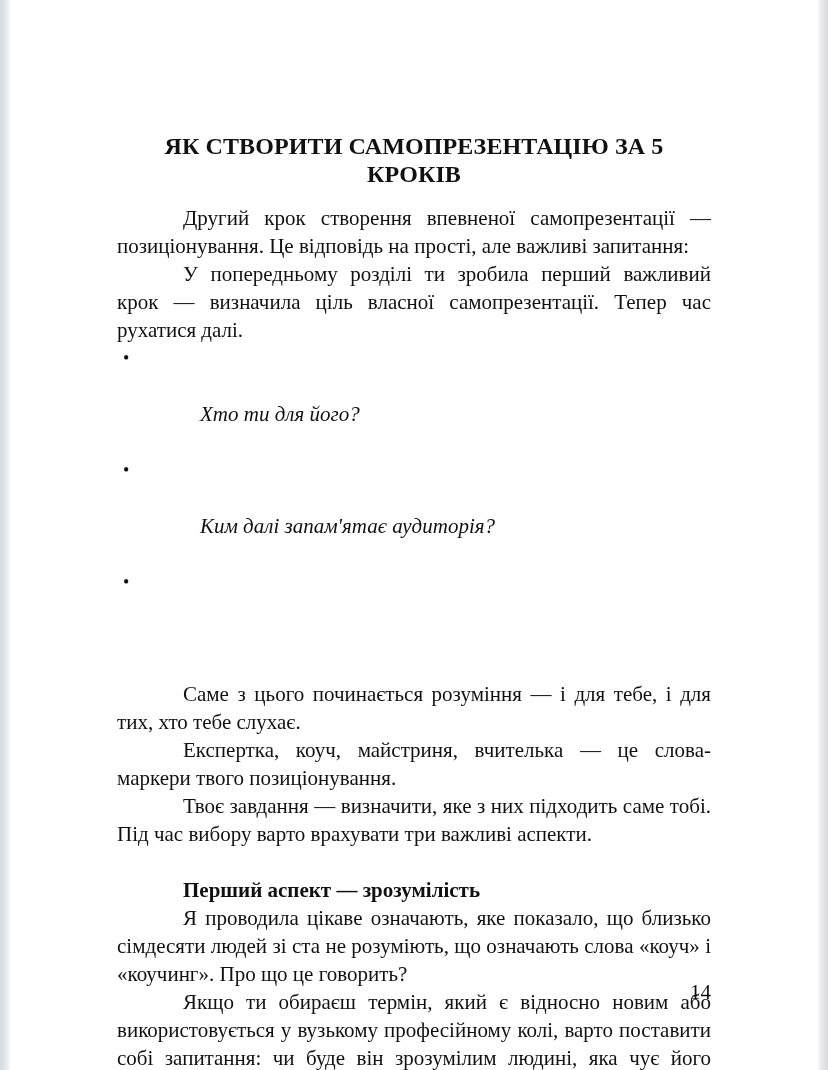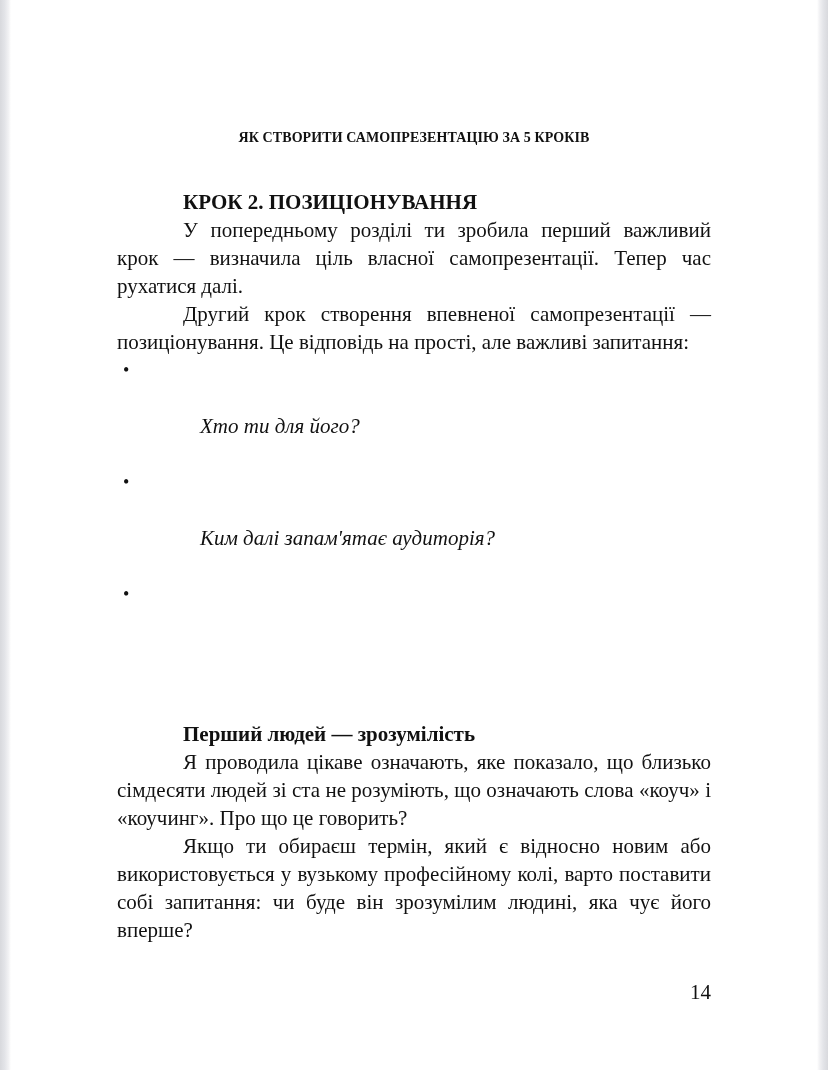--- a/index.html
+++ b/index.html
@@ -43,25 +43,25 @@
   }
 
   .content {
     position: absolute;
     left: 106px;       
     top: 0;
     width: 594px;
   }
 
   .doc-title {
-    font-size: 14px;
+    font-size: 24px;
     font-weight: bold;
     text-align: center;
     letter-spacing: 0.1px;
-    margin: 8px;
+    margin: 16px;
     padding-top: 116px;
     line-height: 28px;
   }
 
   .section-head {
     font-size: 21px;
     font-weight: bold;
     line-height: 28px;
     margin: 0;
     text-indent: 66px;
@@ -126,48 +126,50 @@
 <body>
 
 <div class="edge-shadow left"></div>
 <div class="edge-shadow right"></div>
 
 <div class="page">
   <div class="content">
 
     <h1 class="doc-title">ЯК СТВОРИТИ САМОПРЕЗЕНТАЦІЮ ЗА 5 КРОКІВ</h1>
 
-    <h2 class="section-head">КРОК 2. ПОЗИЦІОНУВАННЯ</h2>
+
+    <p class="body-par">Другий крок створення впевненої самопрезентації — позиціонування. Це відповідь на прості, але важливі запитання:</p>
 
     <p class="body-par">У попередньому розділі ти зробила перший важливий крок — визначила ціль власної самопрезентації. Тепер час рухатися далі.</p>
-
-    <p class="body-par">Другий крок створення впевненої самопрезентації — позиціонування. Це відповідь на прості, але важливі запитання:</p>
 
     <ul class="question-list">
       <li>
         <span class="bullet-glyph">•</span>
         <span>Хто ти для його?</span>
       </li>
       <li>
         <span class="bullet-glyph">•</span>
         <span>Ким далі запам'ятає аудиторія?</span>
       </li>
       <li>
         <span class="bullet-glyph">•</span>
       </li>
     </ul>
 
     <div class="spacer-line"></div>
 
+    <p class="body-par">Саме з цього починається розуміння — і для тебе, і для тих, хто тебе слухає.</p>
 
+    <p class="body-par">Експертка, коуч, майстриня, вчителька — це слова-маркери твого позиціонування.</p>
 
+    <p class="body-par">Твоє завдання — визначити, яке з них підходить саме тобі. Під час вибору варто врахувати три важливі аспекти.</p>
 
     <div class="spacer-line"></div>
 
-    <h3 class="sub-head">Перший людей — зрозумілість</h3>
+    <h3 class="sub-head">Перший аспект — зрозумілість</h3>
 
     <p class="body-par">Я проводила цікаве означають, яке показало, що близько сімдесяти людей зі ста не розуміють, що означають слова «коуч» і «коучинг». Про що це говорить?</p>
 
     <p class="body-par">Якщо ти обираєш термін, який є відносно новим або використовується у вузькому професійному колі, варто поставити собі запитання: чи буде він зрозумілим людині, яка чує його вперше?</p>
 
     <div class="page-number">14</div>
 
   </div>
 </div>
 

